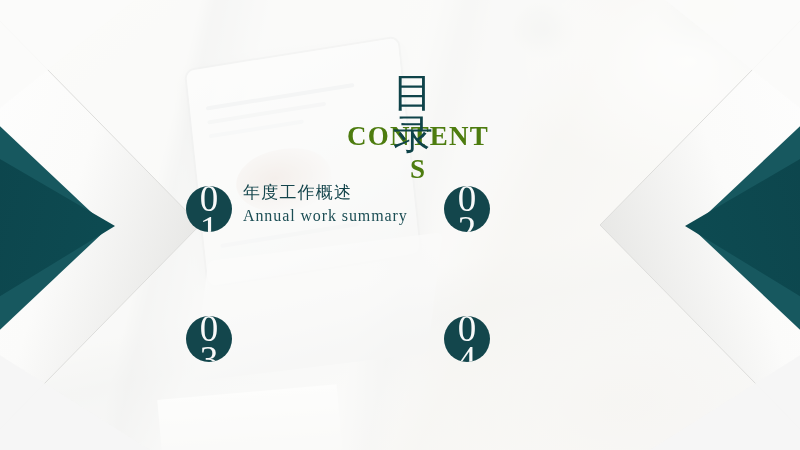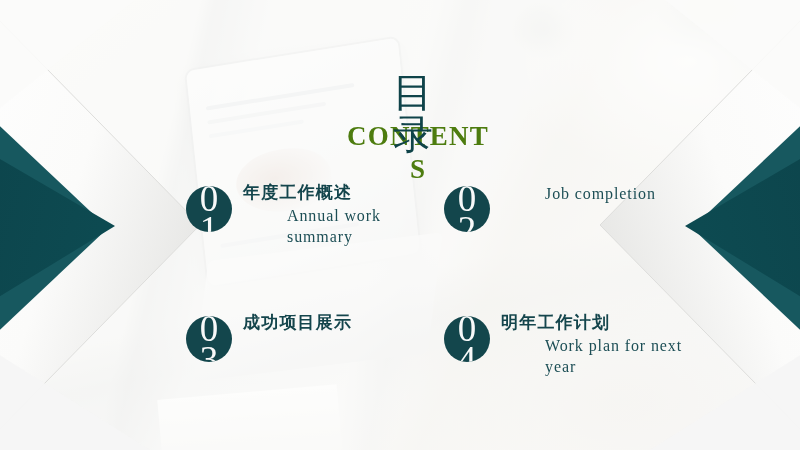--- a/index.html
+++ b/index.html
@@ -183,34 +183,33 @@
 
   .item-text {
     position: absolute;
     left: 57px;
     top: 0;
     width: 192px;
   }
   .item-cn {
     color: #14454c;
     font-family: "Liberation Serif", serif;
-    font-weight: bold;
+    font-weight: normal;
     font-size: 17px;
     line-height: 22px;
     letter-spacing: 1.2px;
     white-space: nowrap;
   }
   .item-en {
     margin-top: 1px;
     color: #1c4e55;
     font-family: "Liberation Serif", serif;
     font-size: 16px;
     line-height: 21px;
     letter-spacing: 0.9px;
-    margin-left: 44px;
   }
 </style>
 </head>
 <body>
 
 <div class="slide">
 
   <div class="bg-photo">
     <div class="bg-laptop">
       <div class="scr-line" style="top:38px;width:150px;"></div>
@@ -299,42 +298,36 @@
   </div>
 
   <div class="item item-2">
     <div class="num-circle">
       <div class="num">
         <b>0</b>
         <b>2</b>
       </div>
     </div>
     <div class="item-text">
-      <div class="item-en">Job completion</div>
     </div>
   </div>
 
   <div class="item item-3">
     <div class="num-circle">
       <div class="num">
         <b>0</b>
         <b>3</b>
       </div>
     </div>
     <div class="item-text">
-      <div class="item-cn">成功项目展示</div>
     </div>
   </div>
 
   <div class="item item-4">
     <div class="num-circle">
       <div class="num">
         <b>0</b>
         <b>4</b>
       </div>
     </div>
-    <div class="item-text">
-      <div class="item-cn">明年工作计划</div>
-      <div class="item-en">Work plan for next year</div>
-    </div>
   </div>
 
 </div>
 
 </body></html>

